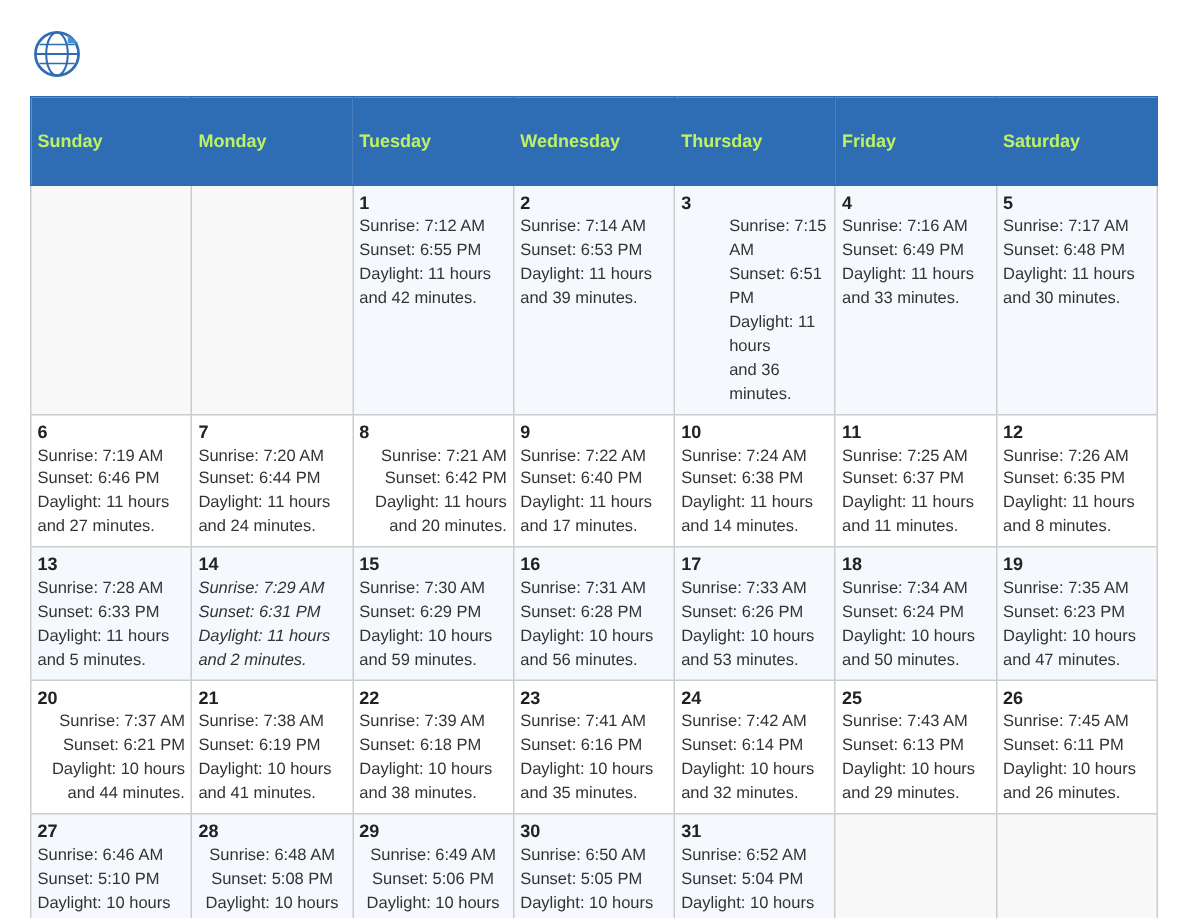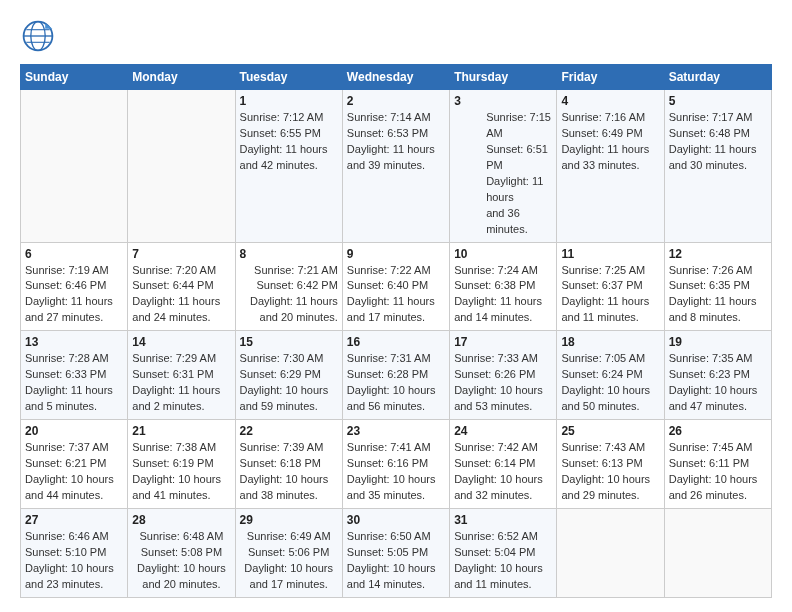--- a/index.html
+++ b/index.html
@@ -49,24 +49,24 @@
       font-size: 14px;
       color: #444;
     }
     table {
       width: 100%;
       border-collapse: collapse;
       table-layout: fixed;
     }
     thead tr th {
       background-color: #2e6db4;
-      color: #ffffff;
+      color: #bef264;
       font-size: 12px;
       font-weight: bold;
-      padding: 5px 4px;
+      padding: 22px 4px;
       text-align: left;
       border: 1px solid #2e6db4;
     }
     tbody tr td {
       vertical-align: top;
       border: 1px solid #ccc;
       padding: 4px 4px 4px 4px;
       font-size: 9.5px;
       color: #222;
       height: 82px;
@@ -226,21 +226,21 @@
         <tr>
           <td>
             <span class="day-number">13</span>
             <div class="day-info" style="white-space: pre-line;">Sunrise: 7:28 AM
 Sunset: 6:33 PM
 Daylight: 11 hours
 and 5 minutes.</div>
           </td>
           <td>
             <span class="day-number">14</span>
-            <div class="day-info" style="white-space: pre-line;">Sunrise: 7:29 AM
+            <div class="day-info" style="white-space: pre-line; font-style: italic;">Sunrise: 7:29 AM
 Sunset: 6:31 PM
 Daylight: 11 hours
 and 2 minutes.</div>
           </td>
           <td>
             <span class="day-number">15</span>
             <div class="day-info" style="white-space: pre-line;">Sunrise: 7:30 AM
 Sunset: 6:29 PM
 Daylight: 10 hours
 and 59 minutes.</div>
@@ -254,37 +254,37 @@
           </td>
           <td>
             <span class="day-number">17</span>
             <div class="day-info" style="white-space: pre-line;">Sunrise: 7:33 AM
 Sunset: 6:26 PM
 Daylight: 10 hours
 and 53 minutes.</div>
           </td>
           <td>
             <span class="day-number">18</span>
-            <div class="day-info" style="white-space: pre-line;">Sunrise: 7:05 AM
+            <div class="day-info" style="white-space: pre-line;">Sunrise: 7:34 AM
 Sunset: 6:24 PM
 Daylight: 10 hours
 and 50 minutes.</div>
           </td>
           <td>
             <span class="day-number">19</span>
             <div class="day-info" style="white-space: pre-line;">Sunrise: 7:35 AM
 Sunset: 6:23 PM
 Daylight: 10 hours
 and 47 minutes.</div>
           </td>
         </tr>
         <tr>
           <td>
             <span class="day-number">20</span>
-            <div class="day-info" style="white-space: pre-line;">Sunrise: 7:37 AM
+            <div class="day-info" style="white-space: pre-line; text-align: right;">Sunrise: 7:37 AM
 Sunset: 6:21 PM
 Daylight: 10 hours
 and 44 minutes.</div>
           </td>
           <td>
             <span class="day-number">21</span>
             <div class="day-info" style="white-space: pre-line;">Sunrise: 7:38 AM
 Sunset: 6:19 PM
 Daylight: 10 hours
 and 41 minutes.</div>

